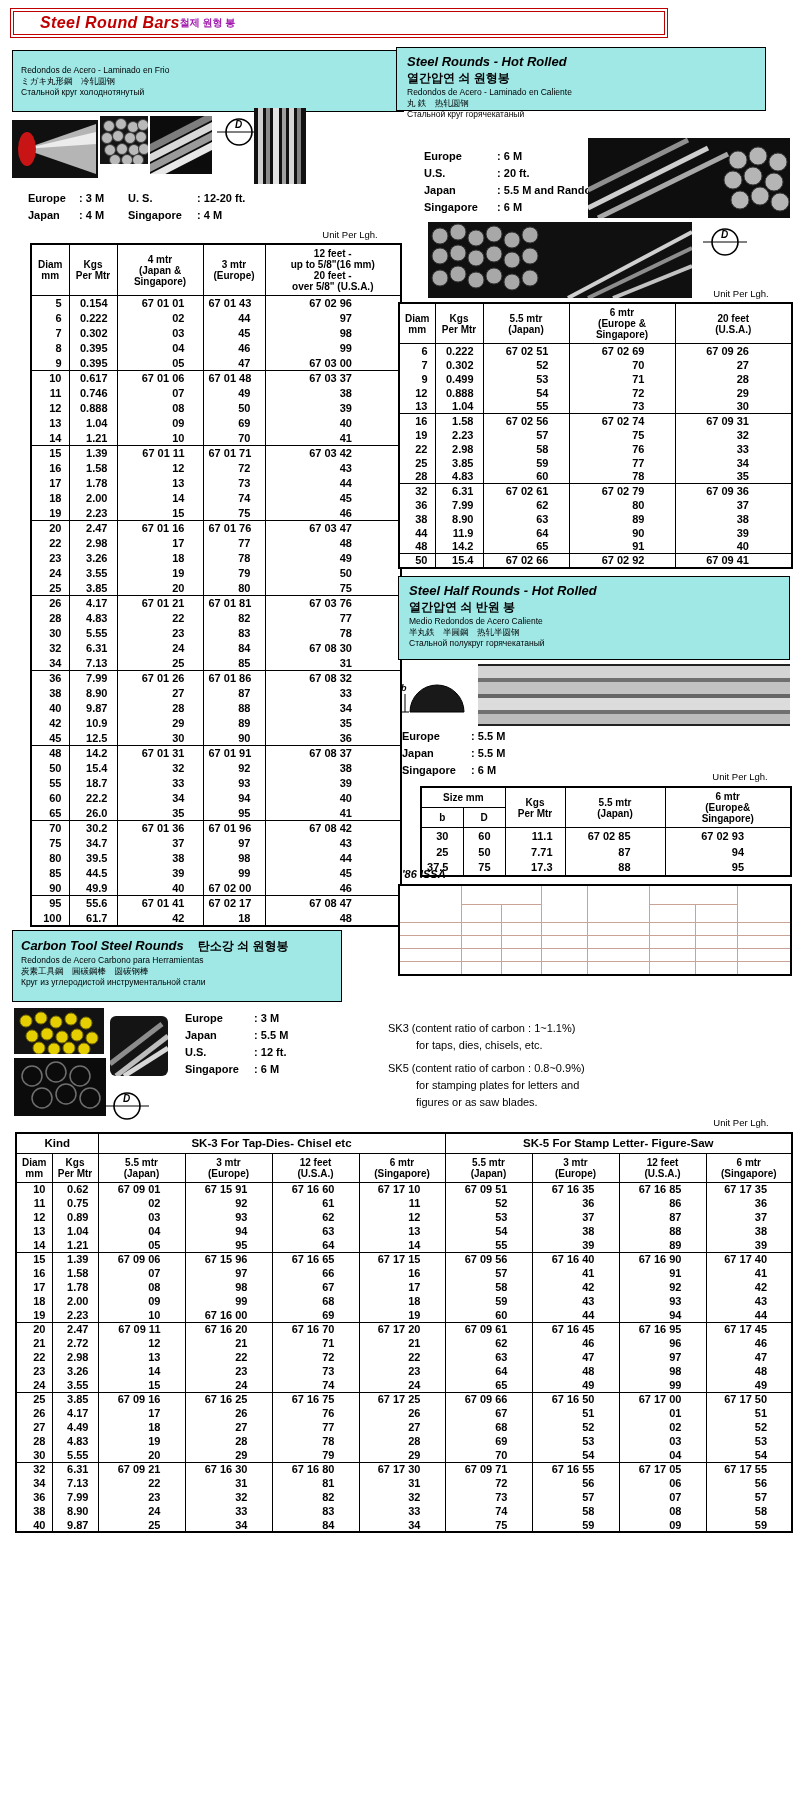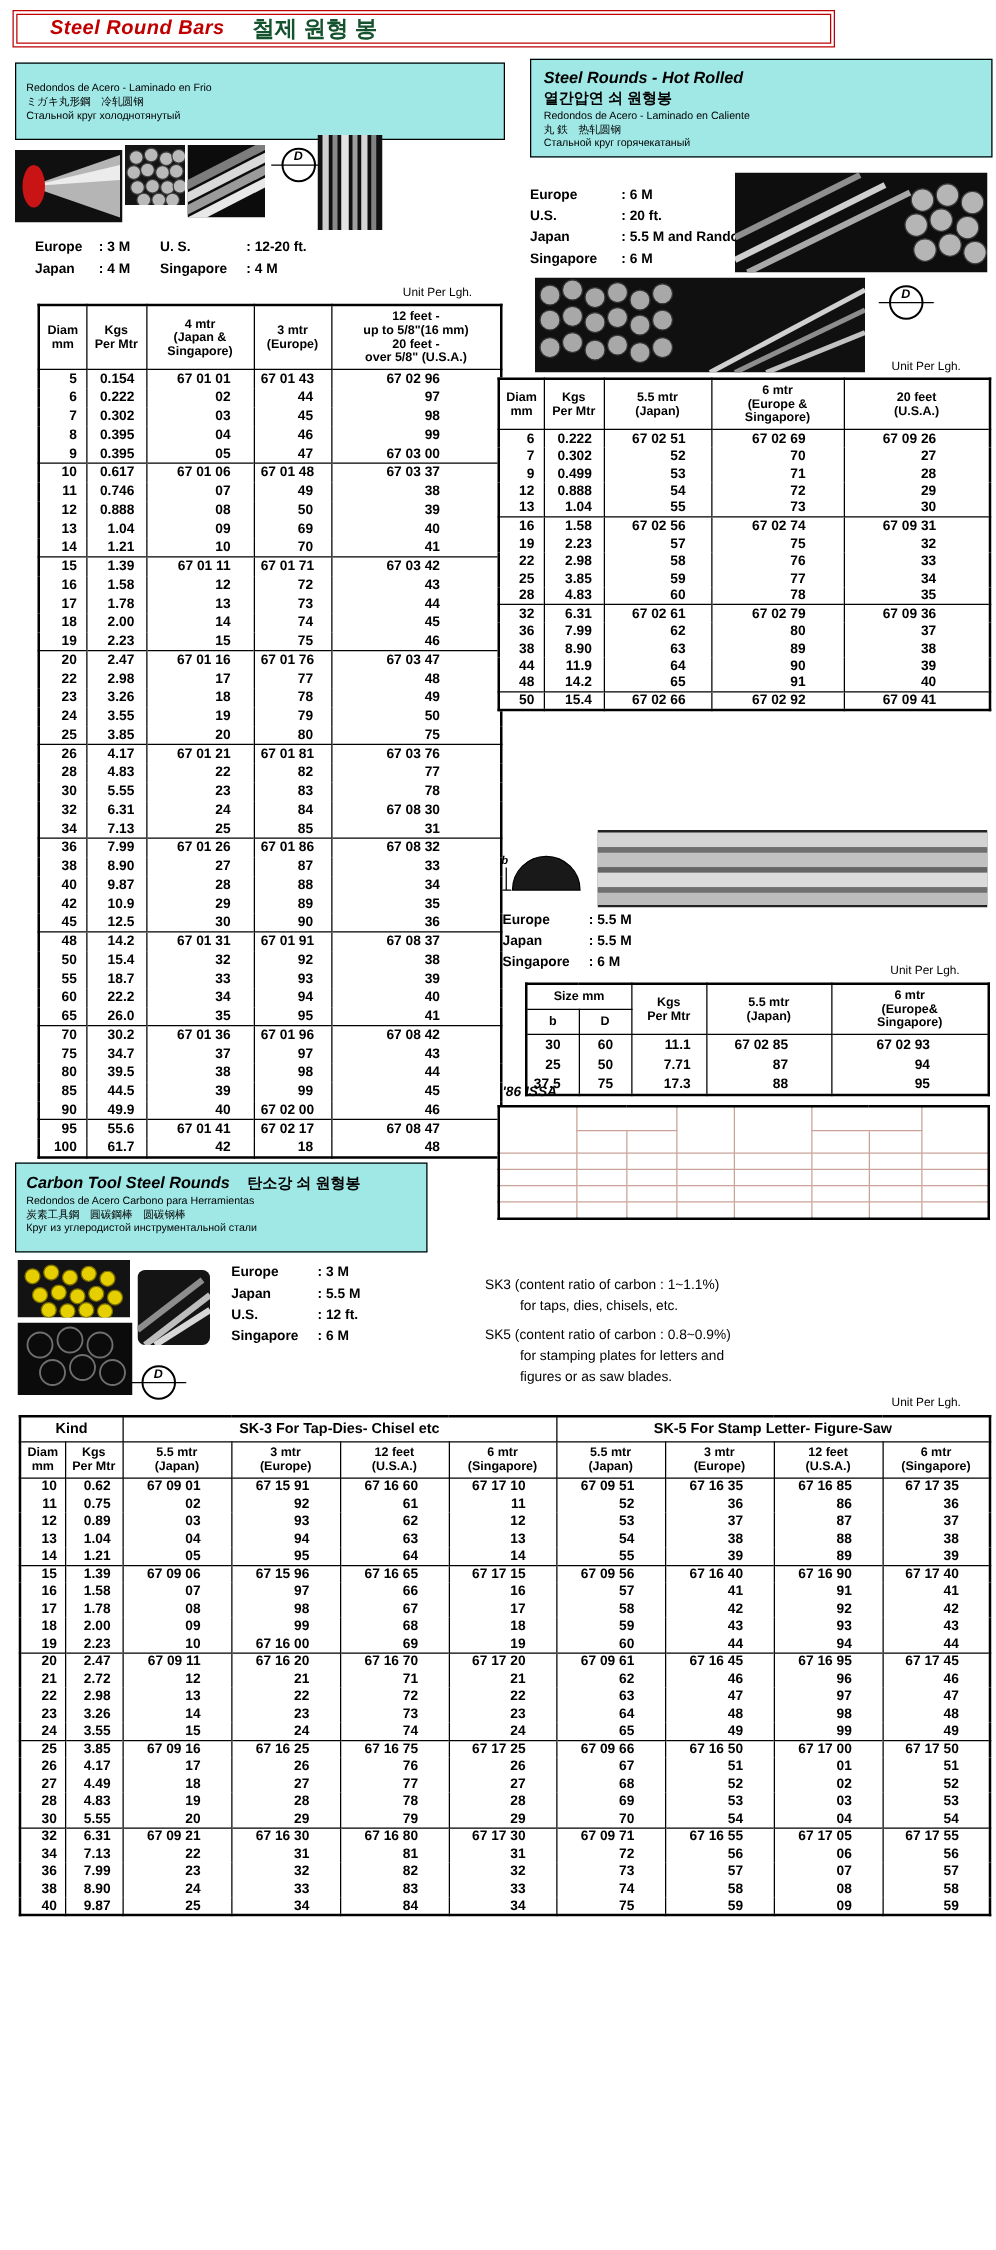--- a/index.html
+++ b/index.html
@@ -3,33 +3,33 @@
 <meta charset="utf-8">
 <style>
   *{margin:0;padding:0;box-sizing:border-box}
   html,body{background:#fff}
   .page{position:relative;width:797px;height:1800px;background:#fff;color:#000;
         font-family:"Liberation Sans",sans-serif;overflow:hidden}
   .abs{position:absolute}
 
   
   .banner{left:10px;top:8px;width:658px;height:30px;border:4px double #c00000;
-          display:flex;align-items:center;gap:22px;padding-left:26px;background:#fff}
+          display:flex;align-items:center;padding-left:26px;background:#fff}
   .banner .en{color:#c00000;font-weight:bold;font-style:italic;font-size:16px;letter-spacing:.4px}
-  .banner .ko{font-weight:bold;font-size:18px;color:#14532d}
+  .banner .ko{font-weight:bold;font-size:10px;color:#a21caf}
 
   
   .cyan{background:#9fe8e6;border:1px solid #000}
   .box-title{font-weight:bold;font-style:italic;font-size:13px;white-space:nowrap}
   .box-ko{font-weight:bold;font-size:12px;margin-top:1px}
   .box-small{font-size:8.5px;line-height:11px}
   .coldbox{left:12px;top:50px;width:392px;height:62px;display:flex;padding:7px 8px}
   .coldbox .lft{width:198px}
   .coldbox .rgt{padding-top:7px}
-  .hotbox{left:424px;top:47px;width:370px;height:79px;padding:6px 10px}
+  .hotbox{left:396px;top:47px;width:370px;height:64px;padding:6px 10px}
   .hotbox .box-small,.halfbox .box-small{margin-top:0}
   .halfbox{left:398px;top:576px;width:392px;height:84px;padding:6px 10px}
   .carbonbox{left:12px;top:930px;width:330px;height:72px;padding:6px 8px}
   .carbonbox .trow{display:flex;gap:14px;align-items:baseline}
 
   
   .lenline{font-weight:bold;font-size:11px;line-height:17px;white-space:nowrap}
   .lenline .ll{display:inline-block}
   .lenline .lv::before{content:" : "}
 
@@ -681,20 +681,27 @@
         <tr class="grp">
           <td>50</td>
           <td>15.4</td>
           <td>67 02 66</td>
           <td>67 02 92</td>
           <td>67 09 41</td>
         </tr>
       </tbody>
   </table>
 
+  <div class="abs cyan halfbox">
+    <div class="box-title">Steel Half Rounds - Hot Rolled</div>
+    <div class="box-ko">열간압연 쇠 반원 봉</div>
+    <div class="box-small">Medio Redondos de Acero Caliente</div>
+    <div class="box-small">半丸鉄　半圓鋼　热轧半圆钢</div>
+    <div class="box-small">Стальной полукруг горячекатаный</div>
+  </div>
 
   <svg class="abs" style="left:400px;top:666px" width="72" height="58">
     <path d="M10,46 A27,27 0 0 1 64,46 Z" fill="#191919" stroke="#000"></path>
     <line x1="5" y1="28" x2="5" y2="46" stroke="#000"></line>
     <line x1="2" y1="46" x2="9" y2="46" stroke="#000"></line>
     <text x="1" y="25" font-size="9" font-style="italic" font-weight="bold">b</text>
   </svg>
   <svg class="abs" style="left:478px;top:664px" width="312" height="62">
     <rect width="312" height="62" fill="#222"></rect>
     <rect y="2" width="312" height="12" fill="#d4d4d4"></rect>

